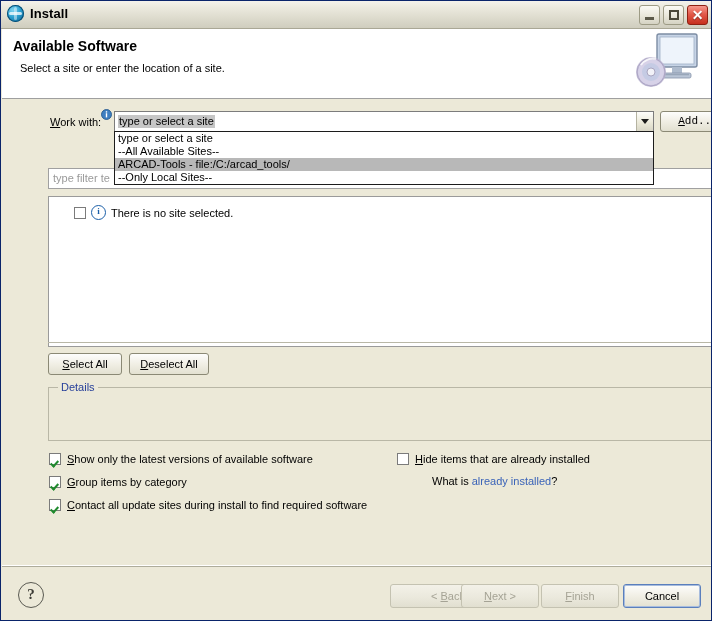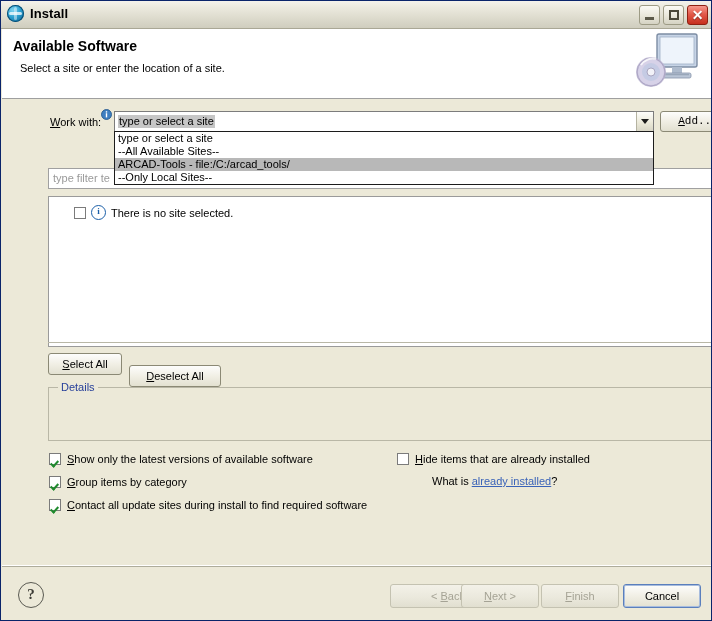--- a/index.html
+++ b/index.html
@@ -333,21 +333,21 @@
     background: linear-gradient(to bottom, #fdfdfc 0%, #f1efe5 50%, #e3e1d1 100%);
     border: 1px solid #8b8975;
     border-radius: 3px;
     box-sizing: border-box;
     font-size: 11px;
     text-align: center;
     line-height: 20px;
     color: #000;
   }
   #select-all-btn { left: 10px; top: 253px; width: 74px; }
-  #deselect-all-btn { left: 91px; top: 265px; width: 92px; }
+  #deselect-all-btn { left: 91px; top: 253px; width: 80px; }
 
   
   #details-group {
     position: absolute;
     left: 10px; top: 287px;
     width: 690px; height: 54px;
     border: 1px solid #b9b7a6;
     box-sizing: border-box;
   }
   #details-legend {
@@ -393,21 +393,20 @@
     font-size: 11px;
     color: #000;
   }
   #opt-latest   { left: 11px; top: 353px; }
   #opt-group    { left: 11px; top: 376px; }
   #opt-contact  { left: 11px; top: 399px; }
   #opt-hide     { left: 359px; top: 353px; }
   #whatis-line  { left: 394px; top: 375px; font-size: 11px; color: #000; position: absolute; }
   #whatis-line .lnk {
     color: #3a63b8;
-    text-decoration: underline;
   }
 
   
   #footer {
     position: absolute;
     left: 1px; top: 564px;
     width: 710px;
     height: 56px;
     background: #ece9d8;
     border-top: 1px solid #ffffff;

